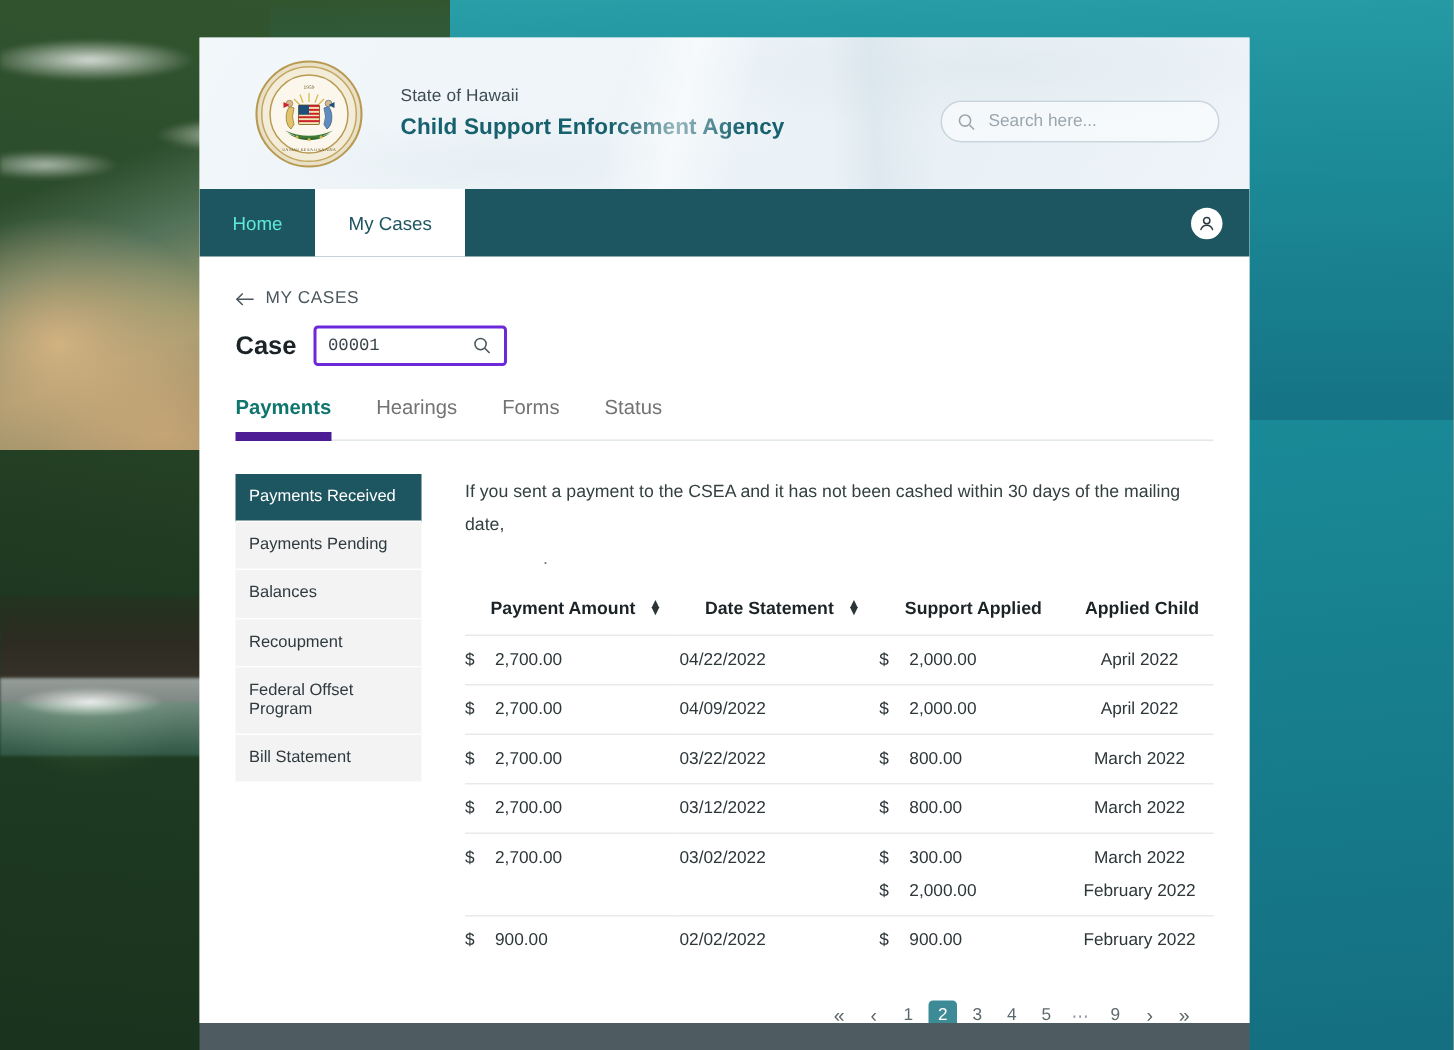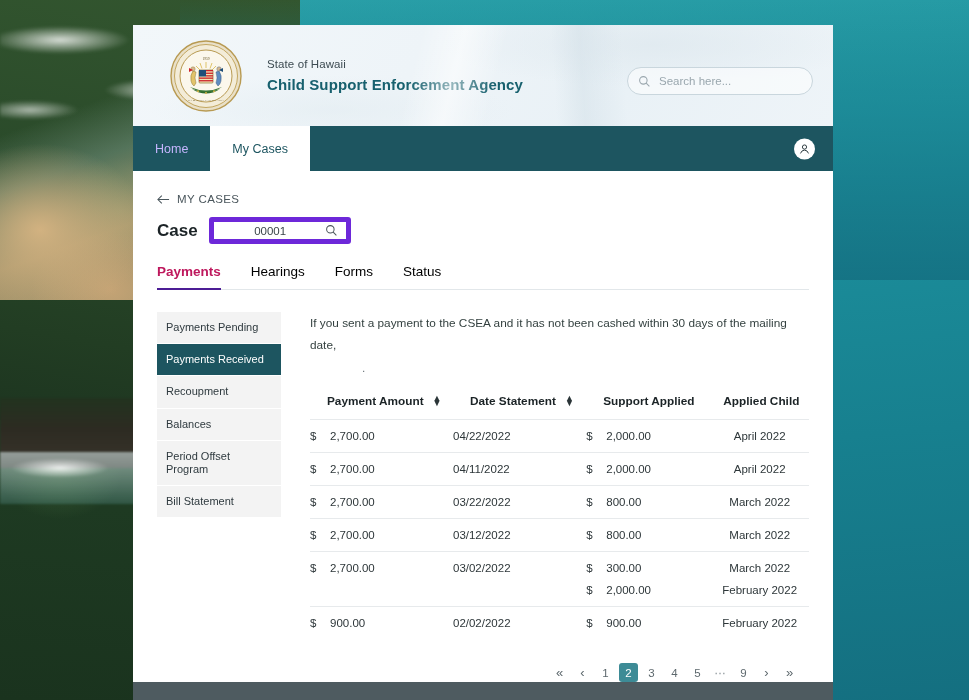--- a/index.html
+++ b/index.html
@@ -107,46 +107,46 @@
   }
   .search-pill .ph { font-size: 11.5px; color: #9aa7ae; }
 
   
   .navbar {
     height: 45px; background: #1d5560; display: flex; align-items: stretch;
     position: relative;
   }
   .nav-item {
     display: flex; align-items: center; justify-content: center;
-    padding: 0 22px; font-size: 12.5px; color: #c4b5fd; cursor: pointer;
+    padding: 0 22px; font-size: 12.5px; color: #5eead4; cursor: pointer;
   }
   .nav-item.active { background: #ffffff; color: #1d5560; font-weight: normal; }
   .avatar {
     position: absolute; right: 18px; top: 50%; transform: translateY(-50%);
     width: 21px; height: 21px; border-radius: 50%; background: #ffffff;
     display: flex; align-items: center; justify-content: center;
   }
 
   
   .page { flex: 1; background: #fff; padding: 22px 24px 0 24px; overflow: hidden; }
   .crumb {
     display: flex; align-items: center; gap: 7px;
     font-size: 11.5px; color: #4a565c; letter-spacing: .4px; cursor: pointer;
   }
-  .case-row { display: flex; align-items: center; gap: 11px; margin-top: 12px; text-align: center; }
+  .case-row { display: flex; align-items: center; gap: 11px; margin-top: 12px; }
   .case-label { font-size: 17px; font-weight: bold; color: #1b2326; }
   .case-input {
-    width: 142px; height: 27px; border: 5px solid #6d28d9; border-radius: 3px;
-    display: flex; align-items: center; padding: 0 8px; gap: 6px;
+    width: 129px; height: 27px; border: 2px solid #6d28d9; border-radius: 3px;
+    display: flex; align-items: center; padding: 0 8px; gap: 6px; font-family: Liberation Mono, monospace;
   }
   .case-input .val { flex: 1; font-size: 11.5px; color: #3a4549; }
 
   .tabs { display: flex; gap: 30px; margin-top: 20px; position: relative; }
-  .tab { font-size: 13.5px; color: #000000; padding-bottom: 9px; cursor: pointer; }
-  .tab.active { color: #be185d; font-weight: bold; border-bottom: 2px solid #4c1d95; }
+  .tab { font-size: 13.5px; color: #737373; padding-bottom: 9px; cursor: pointer; }
+  .tab.active { color: #0f766e; font-weight: bold; border-bottom: 6px solid #4c1d95; }
   .tabs-rule {
     height: 1px; background: #e2e7ea; margin-top: -1px;
   }
 
   .content { display: flex; margin-top: 22px; }
 
   
   .side { width: 124px; flex: none; }
   .side-item {
     background: #f3f3f3; border-bottom: 1px solid #ffffff;
@@ -312,25 +312,25 @@
       <div class="tab active">Payments</div>
       <div class="tab">Hearings</div>
       <div class="tab">Forms</div>
       <div class="tab">Status</div>
     </div>
     <div class="tabs-rule"></div>
 
     <div class="content">
 
       <div class="side">
+        <div class="side-item active">Payments Received</div>
         <div class="side-item">Payments Pending</div>
-        <div class="side-item active">Payments Received</div>
+        <div class="side-item">Balances</div>
         <div class="side-item">Recoupment</div>
-        <div class="side-item">Balances</div>
-        <div class="side-item">Period Offset Program</div>
+        <div class="side-item">Federal Offset Program</div>
         <div class="side-item">Bill Statement</div>
       </div>
 
       <div class="main">
         <div class="notice">
           <span>If you sent a payment to the CSEA and it has not been cashed within 30 days of the mailing date,</span>
           <span class="dot">.</span>
         </div>
 
         <table>
@@ -365,21 +365,21 @@
               <td class="cur">$</td>
               <td class="num">2,700.00</td>
               <td class="dt">04/22/2022</td>
               <td class="cur">$</td>
               <td class="num">2,000.00</td>
               <td class="per">April 2022</td>
             </tr>
             <tr>
               <td class="cur">$</td>
               <td class="num">2,700.00</td>
-              <td class="dt">04/11/2022</td>
+              <td class="dt">04/09/2022</td>
               <td class="cur">$</td>
               <td class="num">2,000.00</td>
               <td class="per">April 2022</td>
             </tr>
             <tr>
               <td class="cur">$</td>
               <td class="num">2,700.00</td>
               <td class="dt">03/22/2022</td>
               <td class="cur">$</td>
               <td class="num">800.00</td>

